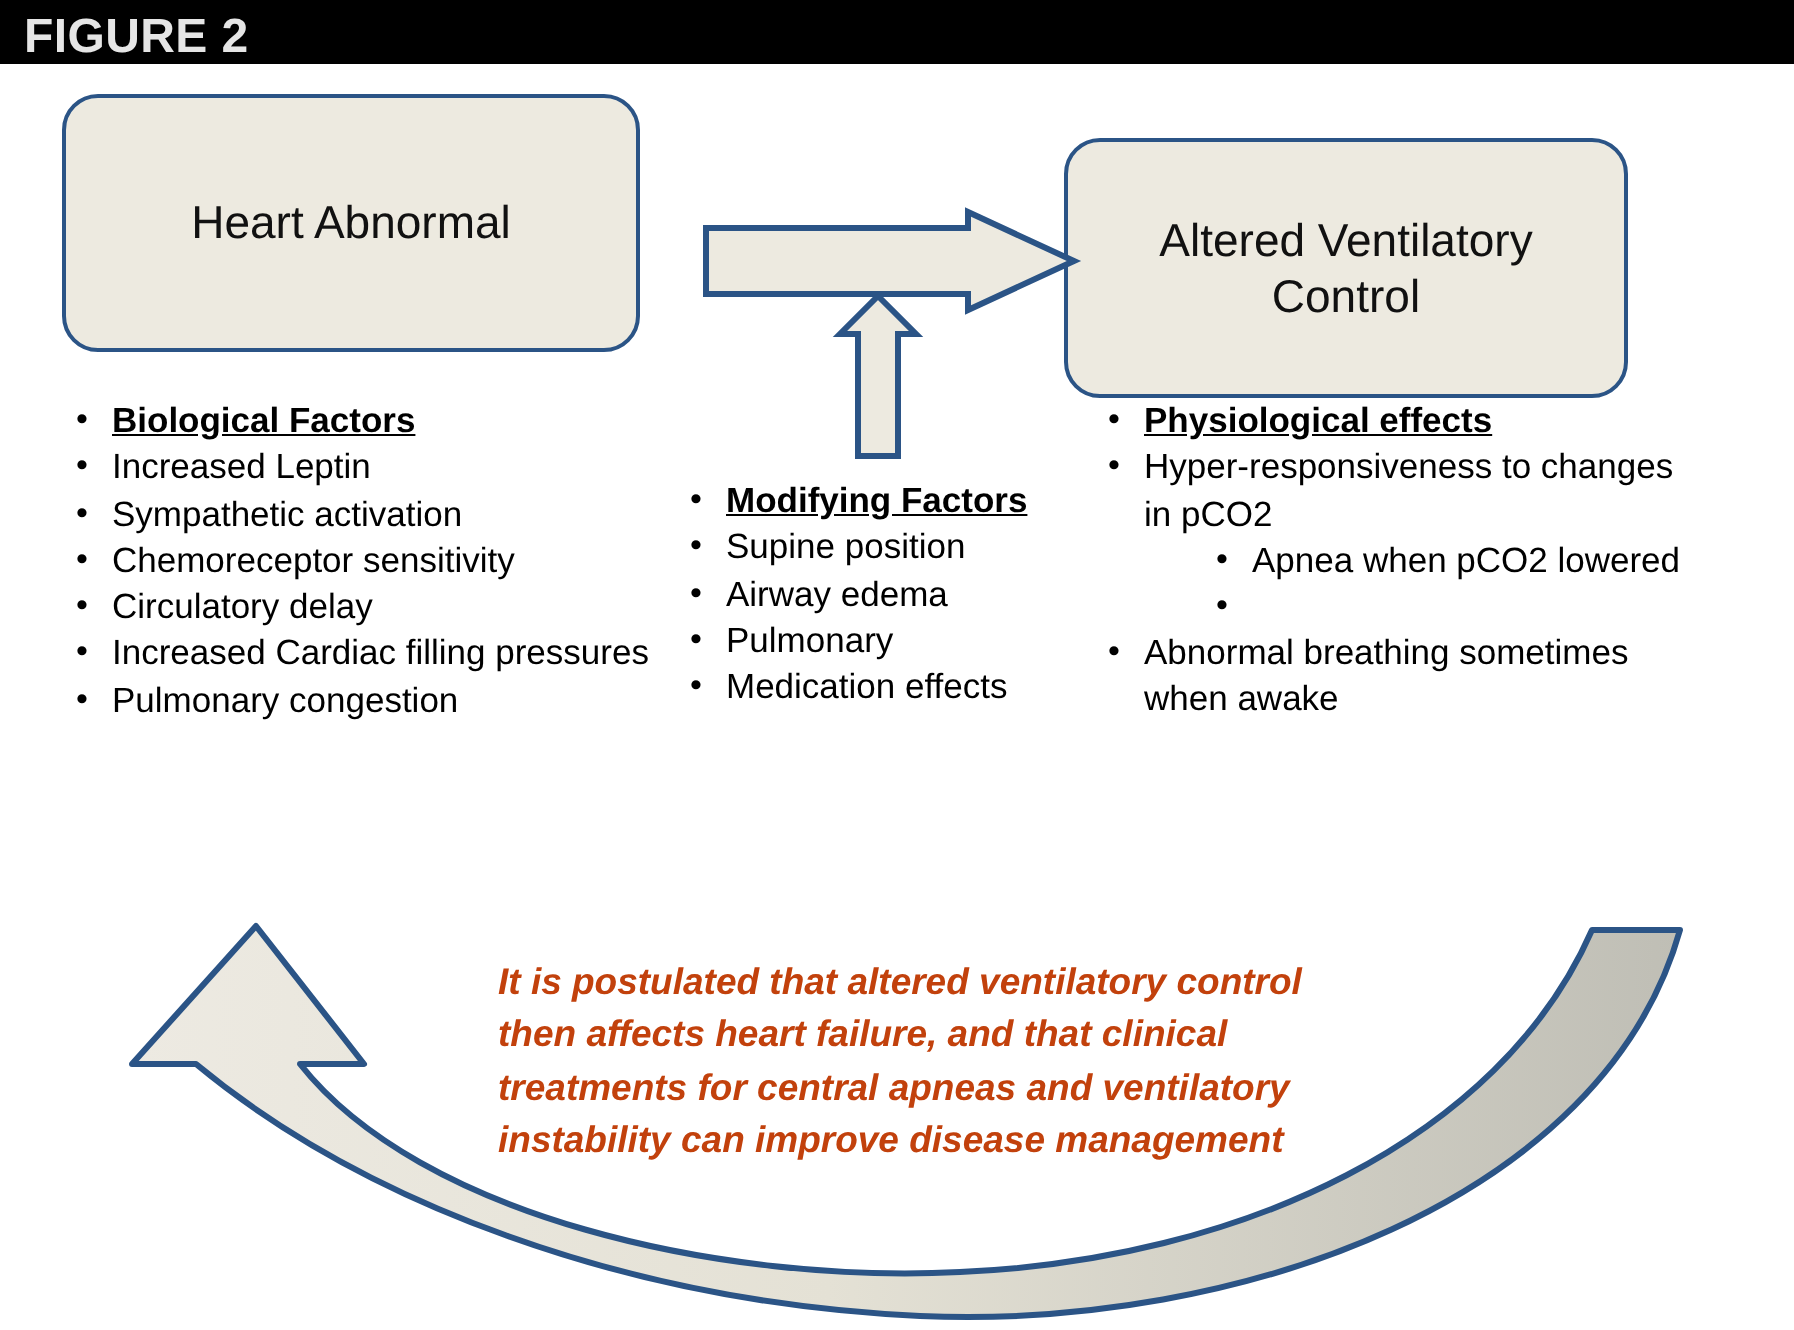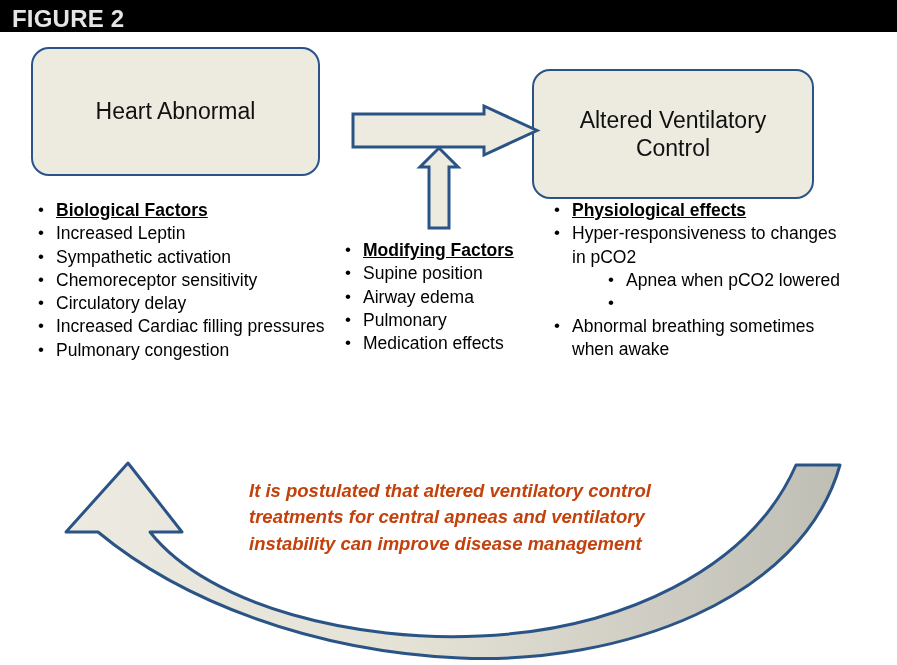--- a/index.html
+++ b/index.html
@@ -274,17 +274,18 @@
       <span class="bullet-dot">•</span>
     </div>
     <div class="bullet-row">
       <span class="bullet-dot">•</span>
       <span class="bullet-text">Abnormal breathing sometimes when awake</span>
     </div>
   </div>
 
   <div id="feedback-caption">
     <span class="cap-line">It is postulated that altered ventilatory control</span>
+    <span class="cap-line">then affects heart failure, and that clinical</span>
     <span class="cap-line">treatments for central apneas and ventilatory</span>
     <span class="cap-line">instability can improve disease management</span>
   </div>
 
 </div>
 
 </body></html>

